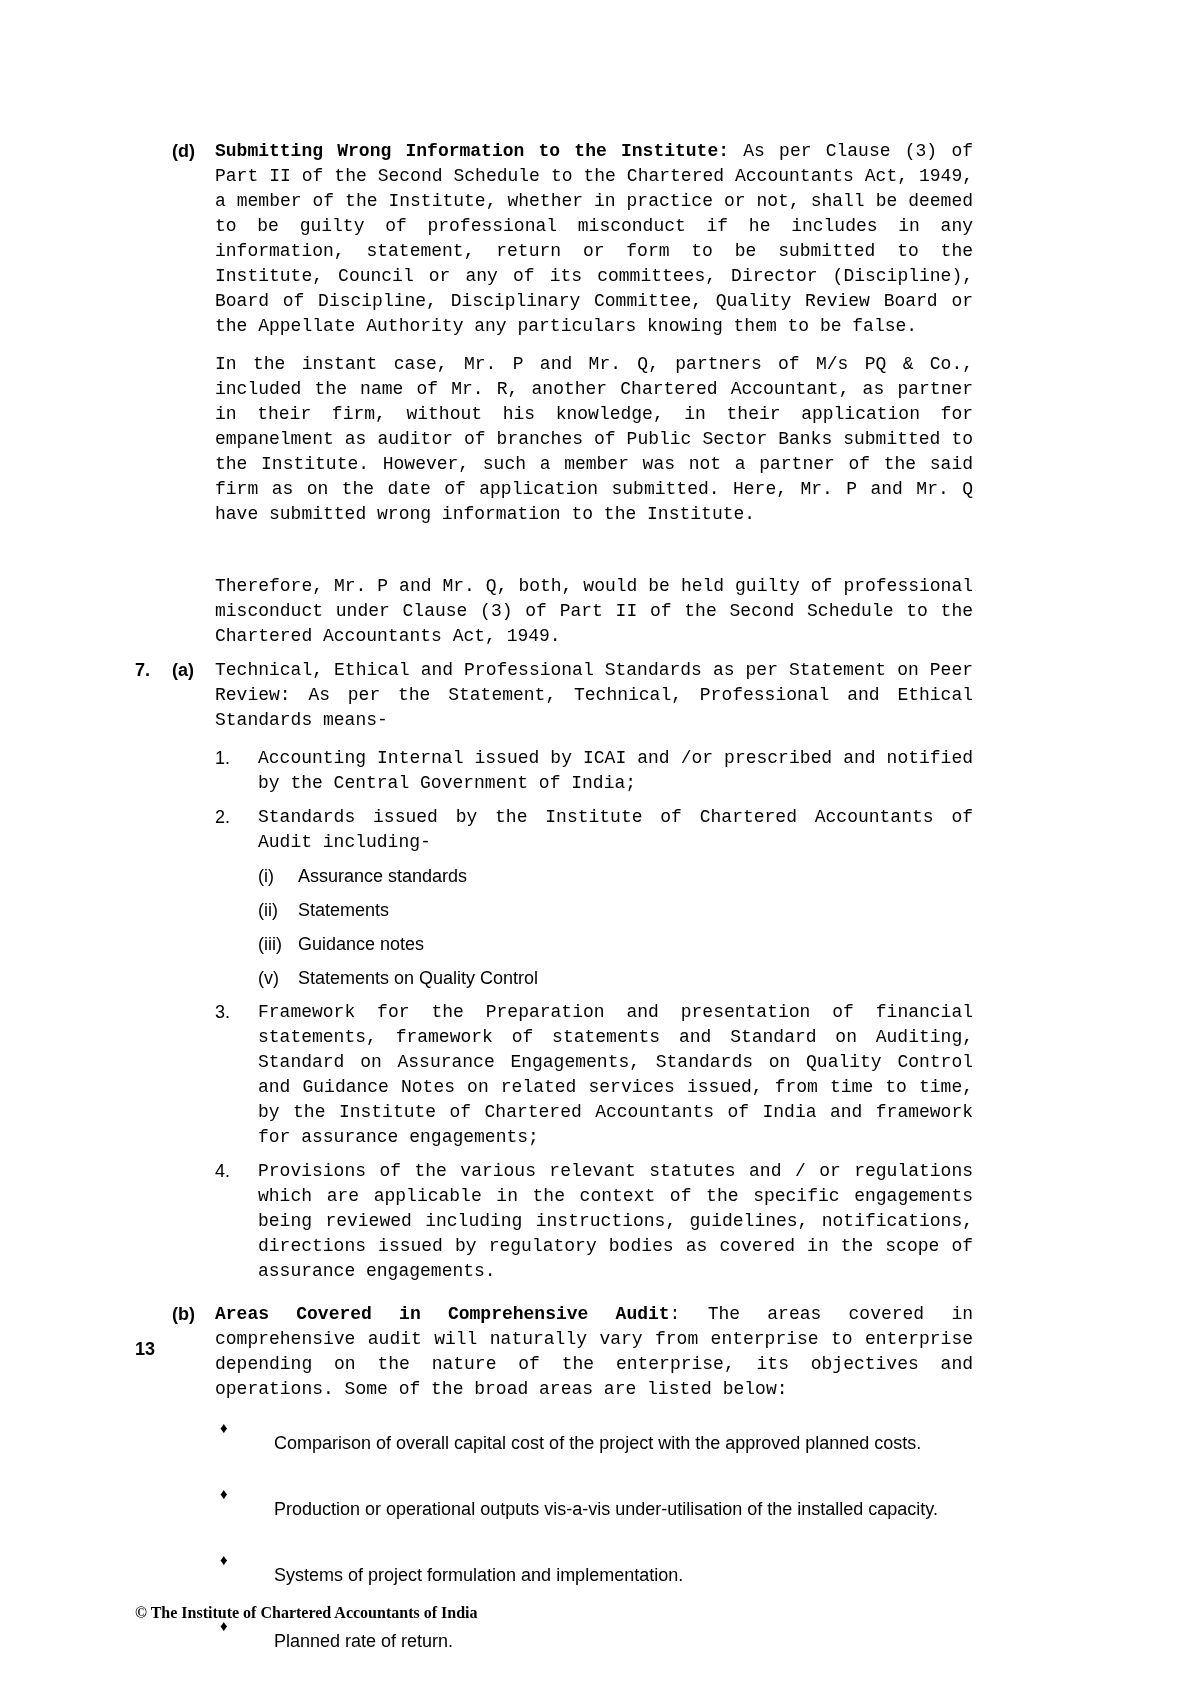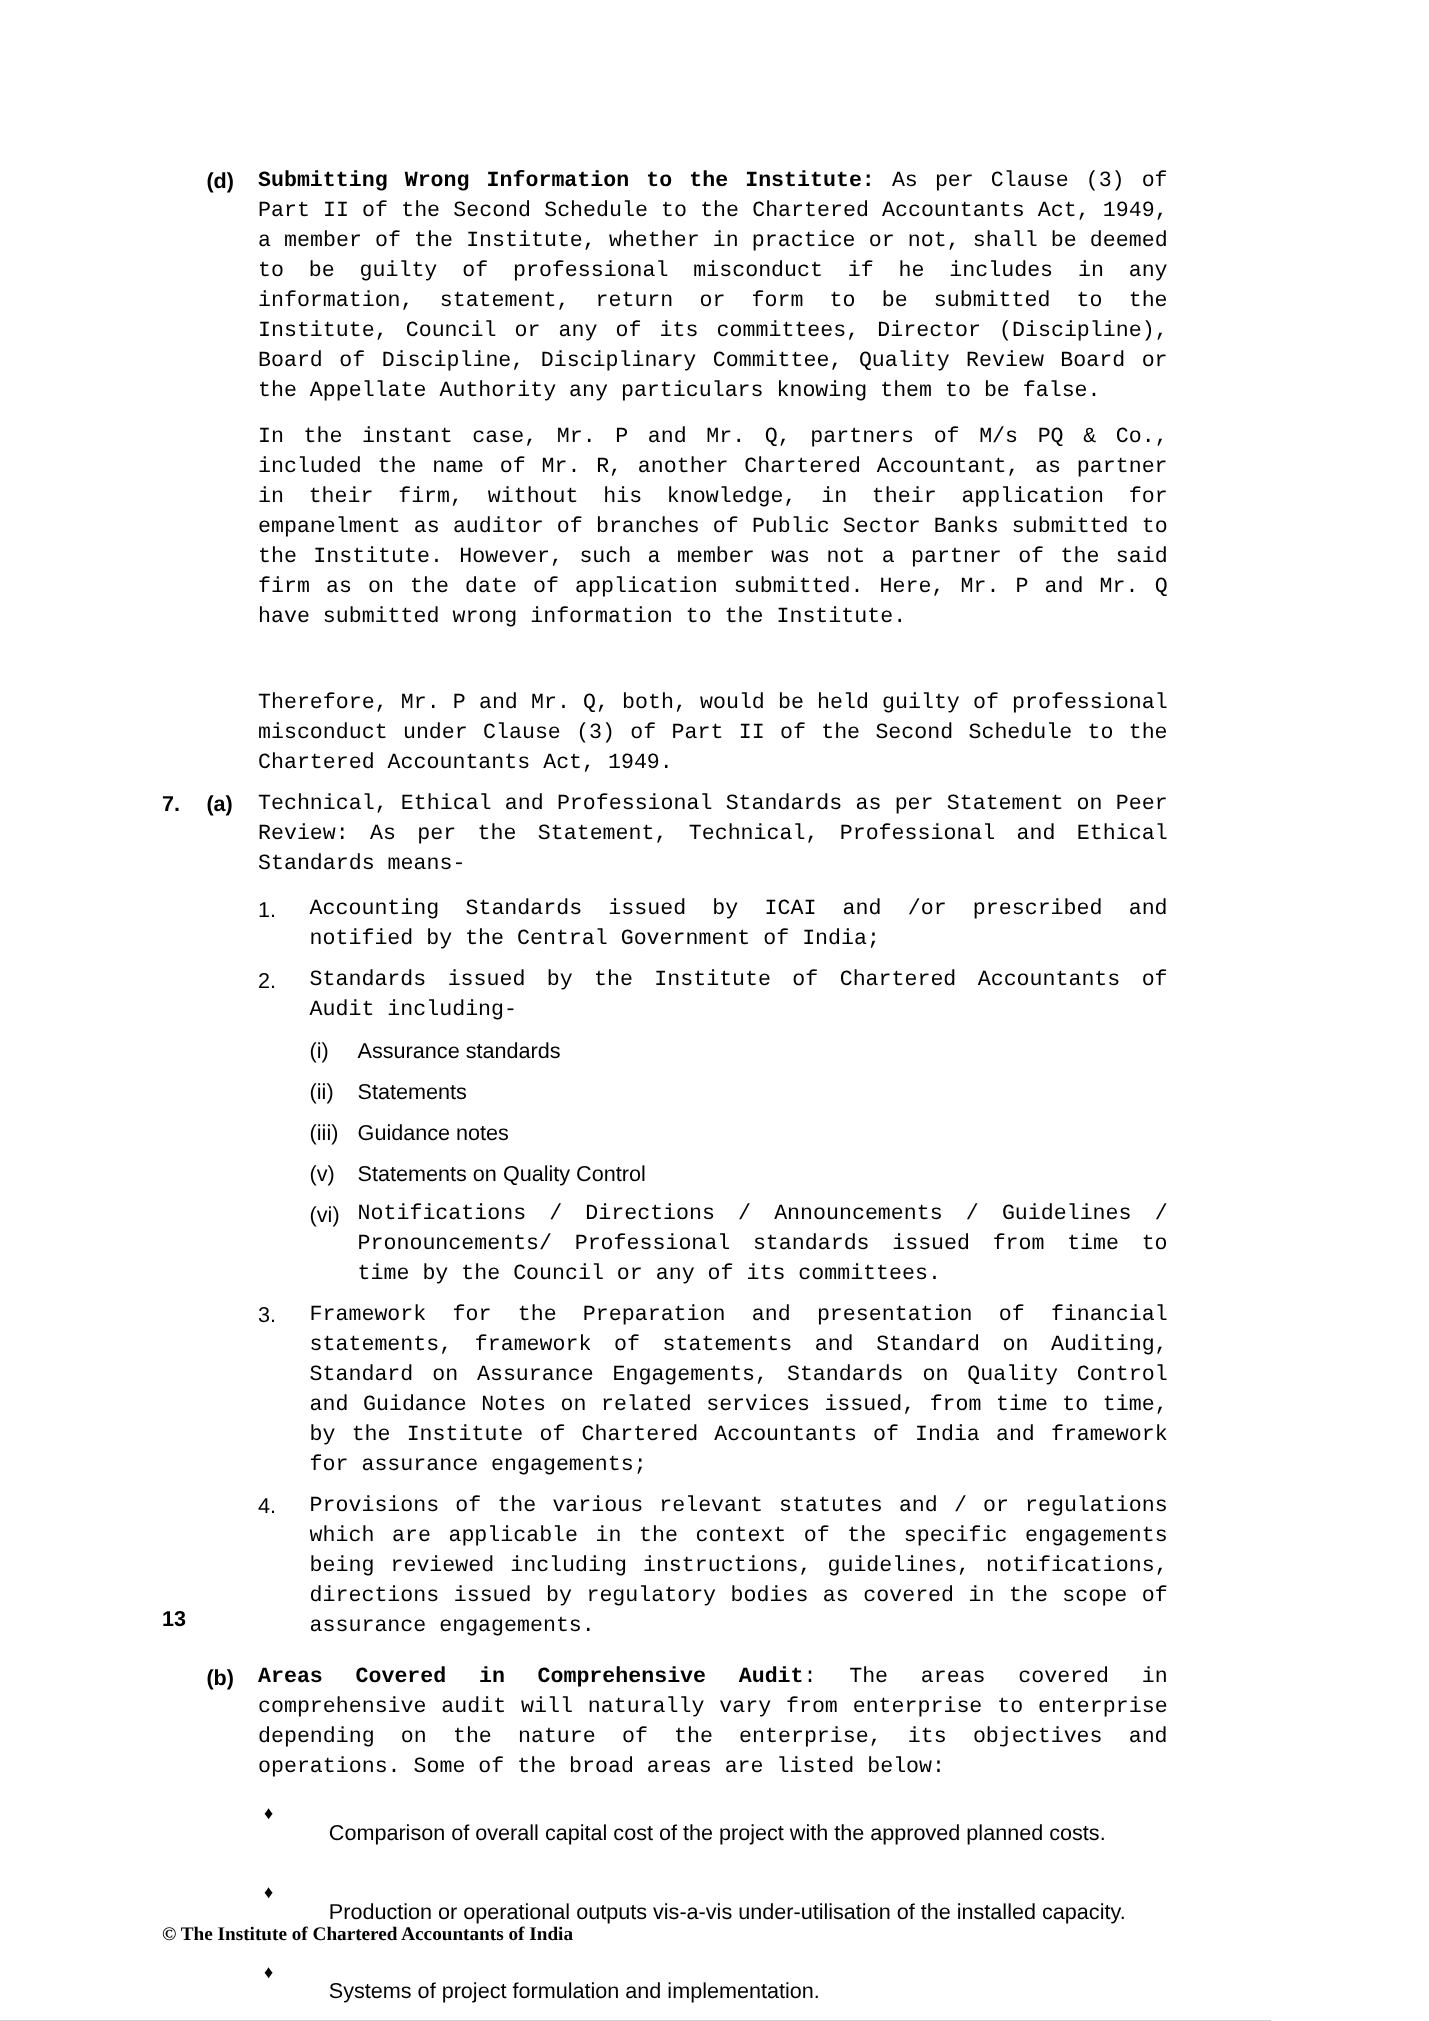--- a/index.html
+++ b/index.html
@@ -83,21 +83,21 @@
     </section>
 
     <section class="sec">
       <div class="bold">7.</div>
       <div class="bold">(a)</div>
       <div>
         <p class="just">Technical, Ethical and Professional Standards as per Statement on Peer Review: As per the Statement, Technical, Professional and Ethical Standards means-</p>
 
         <div class="numrow">
           <div>1.</div>
-          <p class="just">Accounting Standards issued by ICAI and /or prescribed and notified by the Central Government of India;</p>
+          <p class="just">Accounting Internal issued by ICAI and /or prescribed and notified by the Central Government of India;</p>
         </div>
 
         <div class="numrow">
           <div>2.</div>
           <p class="just">Standards issued by the Institute of Chartered Accountants of Audit including-</p>
         </div>
 
         <div class="romlist">
           <div class="romrow">
             <div>(i)</div>
@@ -107,24 +107,20 @@
             <div>(ii)</div>
             <p>Statements</p>
           </div>
           <div class="romrow">
             <div>(iii)</div>
             <p>Guidance notes</p>
           </div>
           <div class="romrow">
             <div>(v)</div>
             <p>Statements on Quality Control</p>
-          </div>
-          <div class="romrow">
-            <div>(vi)</div>
-            <p class="just">Notifications / Directions / Announcements / Guidelines / Pronouncements/ Professional standards issued from time to time by the Council or any of its committees.</p>
           </div>
         </div>
 
         <div class="numrow">
           <div>3.</div>
           <p class="just">Framework for the Preparation and presentation of financial statements, framework of statements and Standard on Auditing, Standard on Assurance Engagements, Standards on Quality Control and Guidance Notes on related services issued, from time to time, by the Institute of Chartered Accountants of India and framework for assurance engagements;</p>
         </div>
 
         <div class="numrow">
           <div>4.</div>

